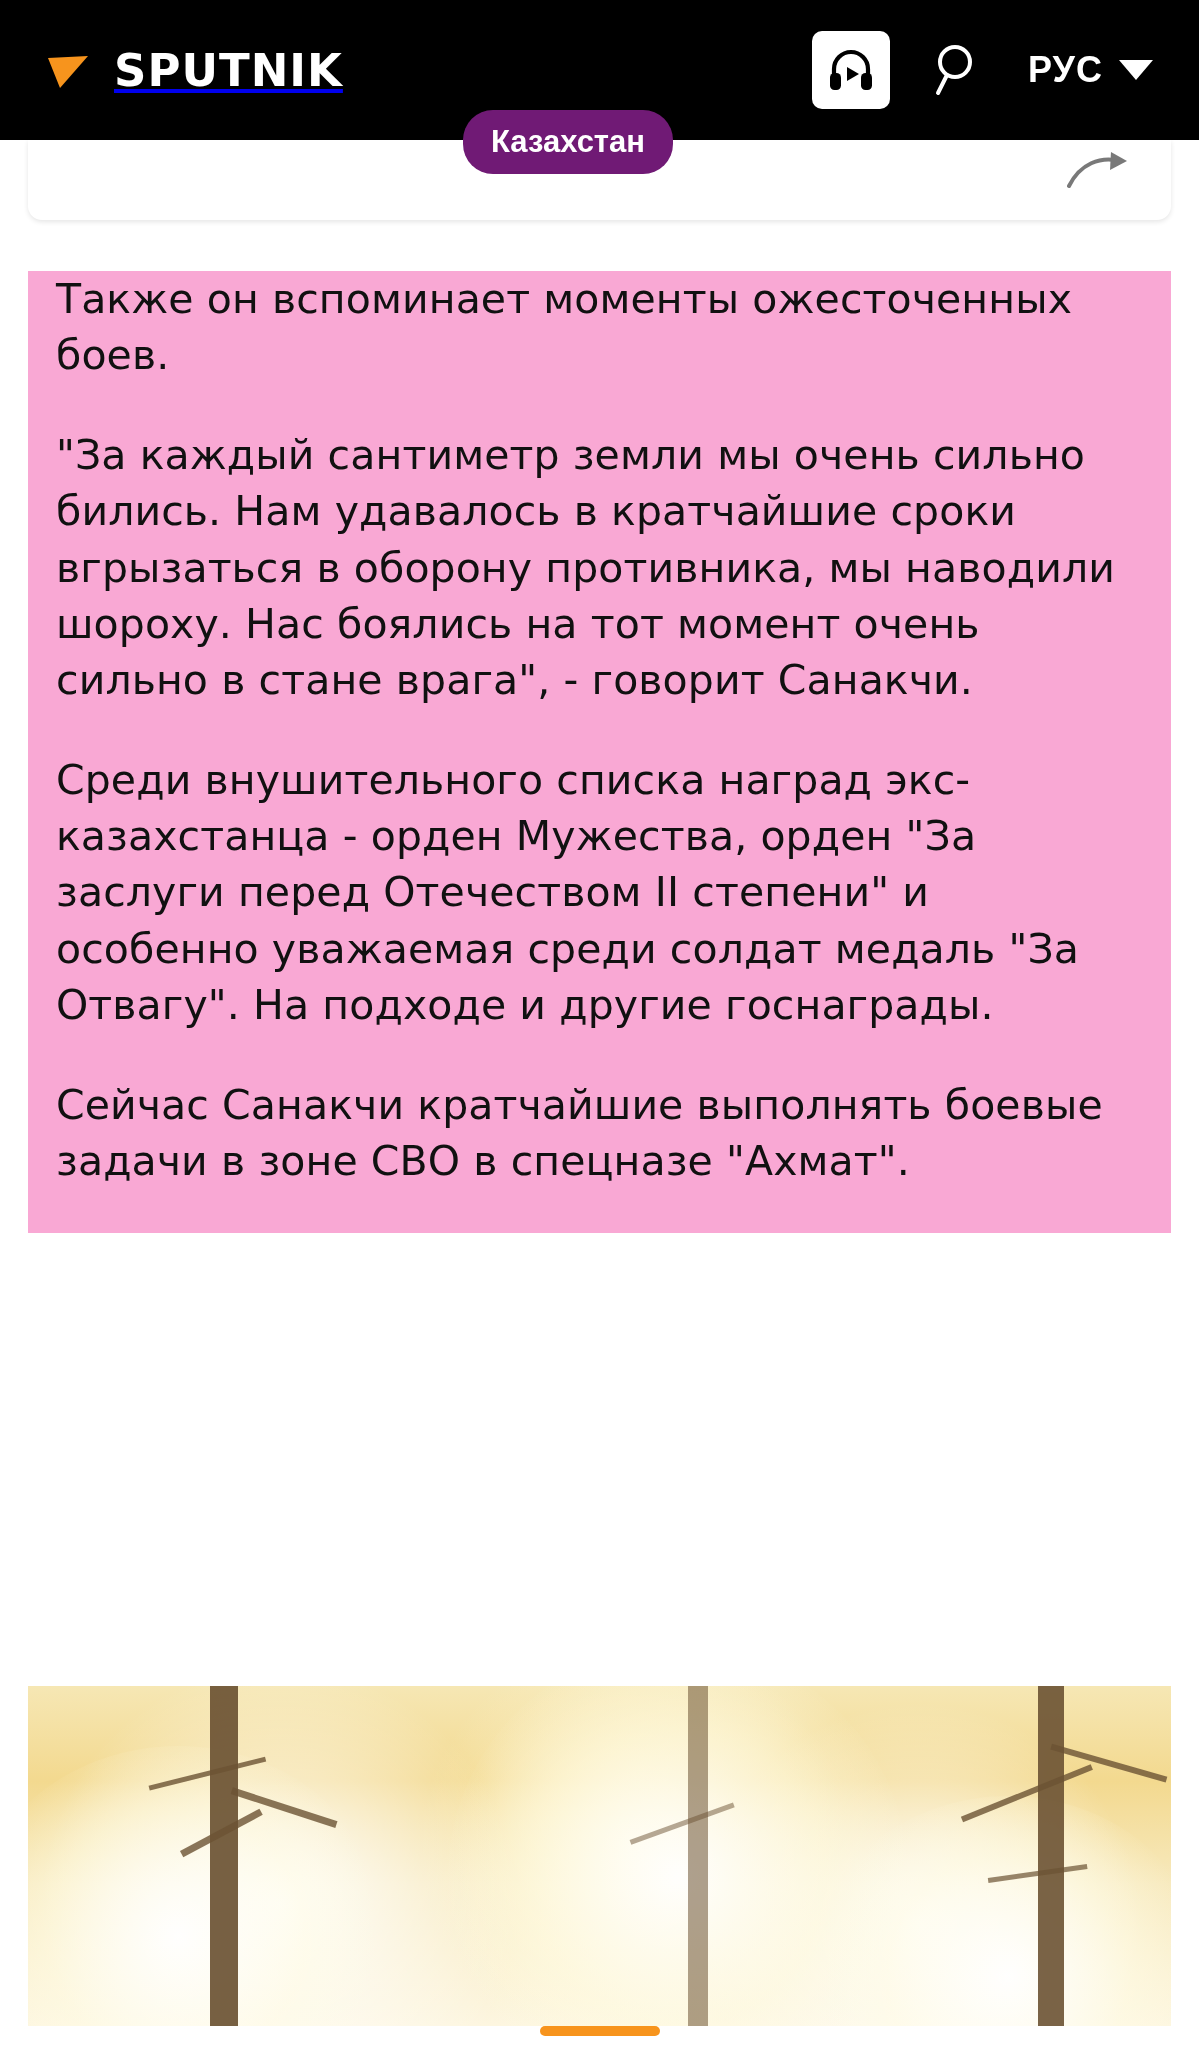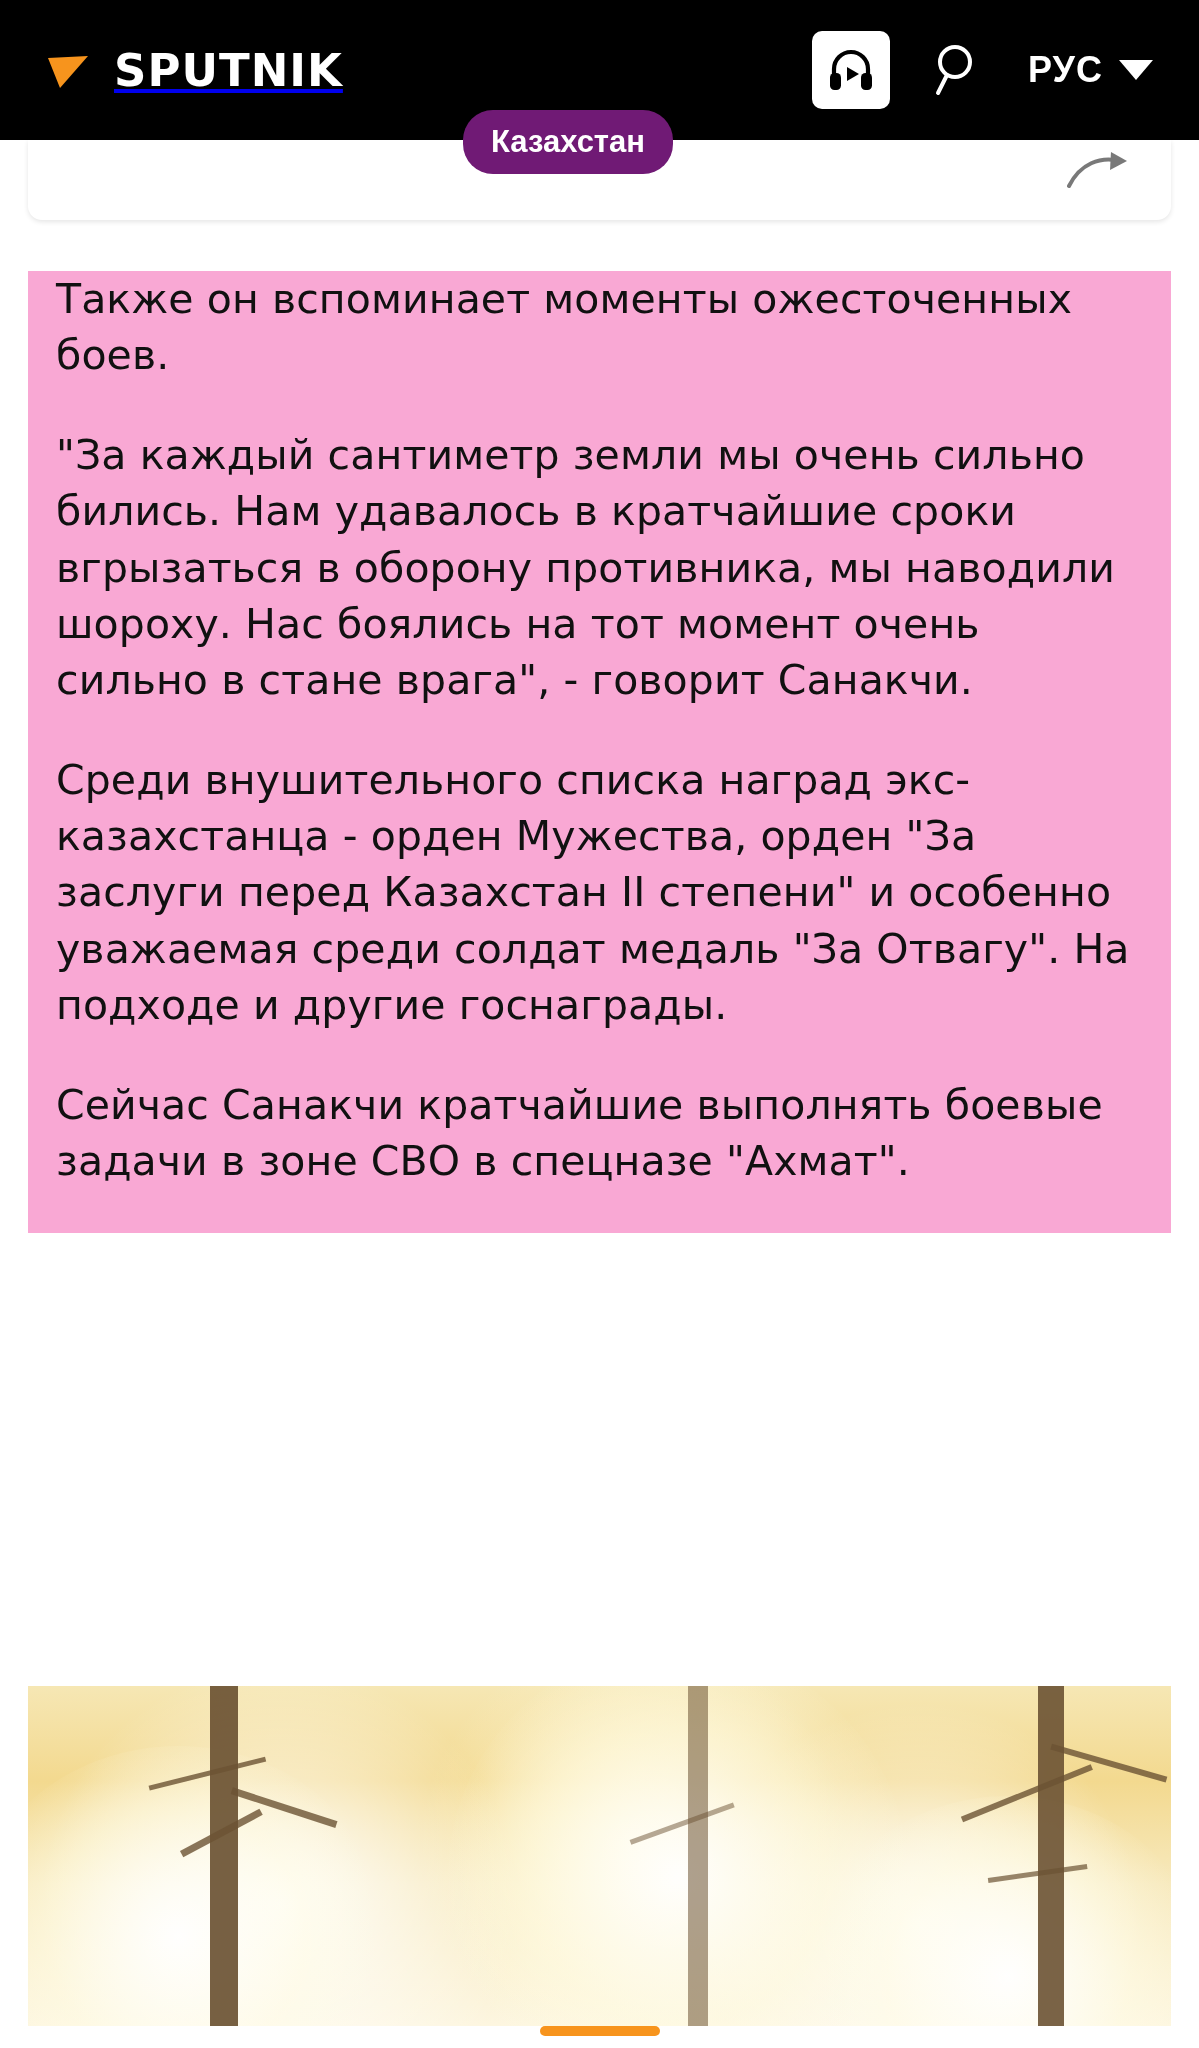--- a/index.html
+++ b/index.html
@@ -241,21 +241,21 @@
   <span class="share-icon">
     <svg width="62" height="44" viewBox="0 0 62 44" aria-hidden="true">
       <path d="M2 36 C14 12, 34 8, 48 10" fill="none" stroke="#333" stroke-width="4" stroke-linecap="round"></path>
       <polygon points="44,2 60,11 43,20" fill="#333"></polygon>
     </svg>
   </span>
 
   <div class="article">
     <p class="para">Также он вспоминает моменты ожесточенных боев.</p>
     <p class="para">"За каждый сантиметр земли мы очень сильно бились. Нам удавалось в кратчайшие сроки вгрызаться в оборону противника, мы наводили шороху. Нас боялись на тот момент очень сильно в стане врага", - говорит Санакчи.</p>
-    <p class="para">Среди внушительного списка наград экс-казахстанца - орден Мужества, орден "За заслуги перед Казахстан II степени" и особенно уважаемая среди солдат медаль "За Отвагу". На подходе и другие госнаграды.</p>
+    <p class="para">Среди внушительного списка наград экс-казахстанца - орден Мужества, орден "За заслуги перед Отечеством II степени" и особенно уважаемая среди солдат медаль "За Отвагу". На подходе и другие госнаграды.</p>
     <p class="para">Сейчас Санакчи кратчайшие выполнять боевые задачи в зоне СВО в спецназе "Ахмат".</p>
   </div>
 
   <div class="media">
     <div class="media-bg"></div>
 
     <div class="glow" style="left:-60px; top:60px; width:420px; height:380px;"></div>
     <div class="glow" style="left:420px; top:-40px; width:460px; height:460px;"></div>
     <div class="glow" style="left:780px; top:110px; width:400px; height:360px;"></div>
 

